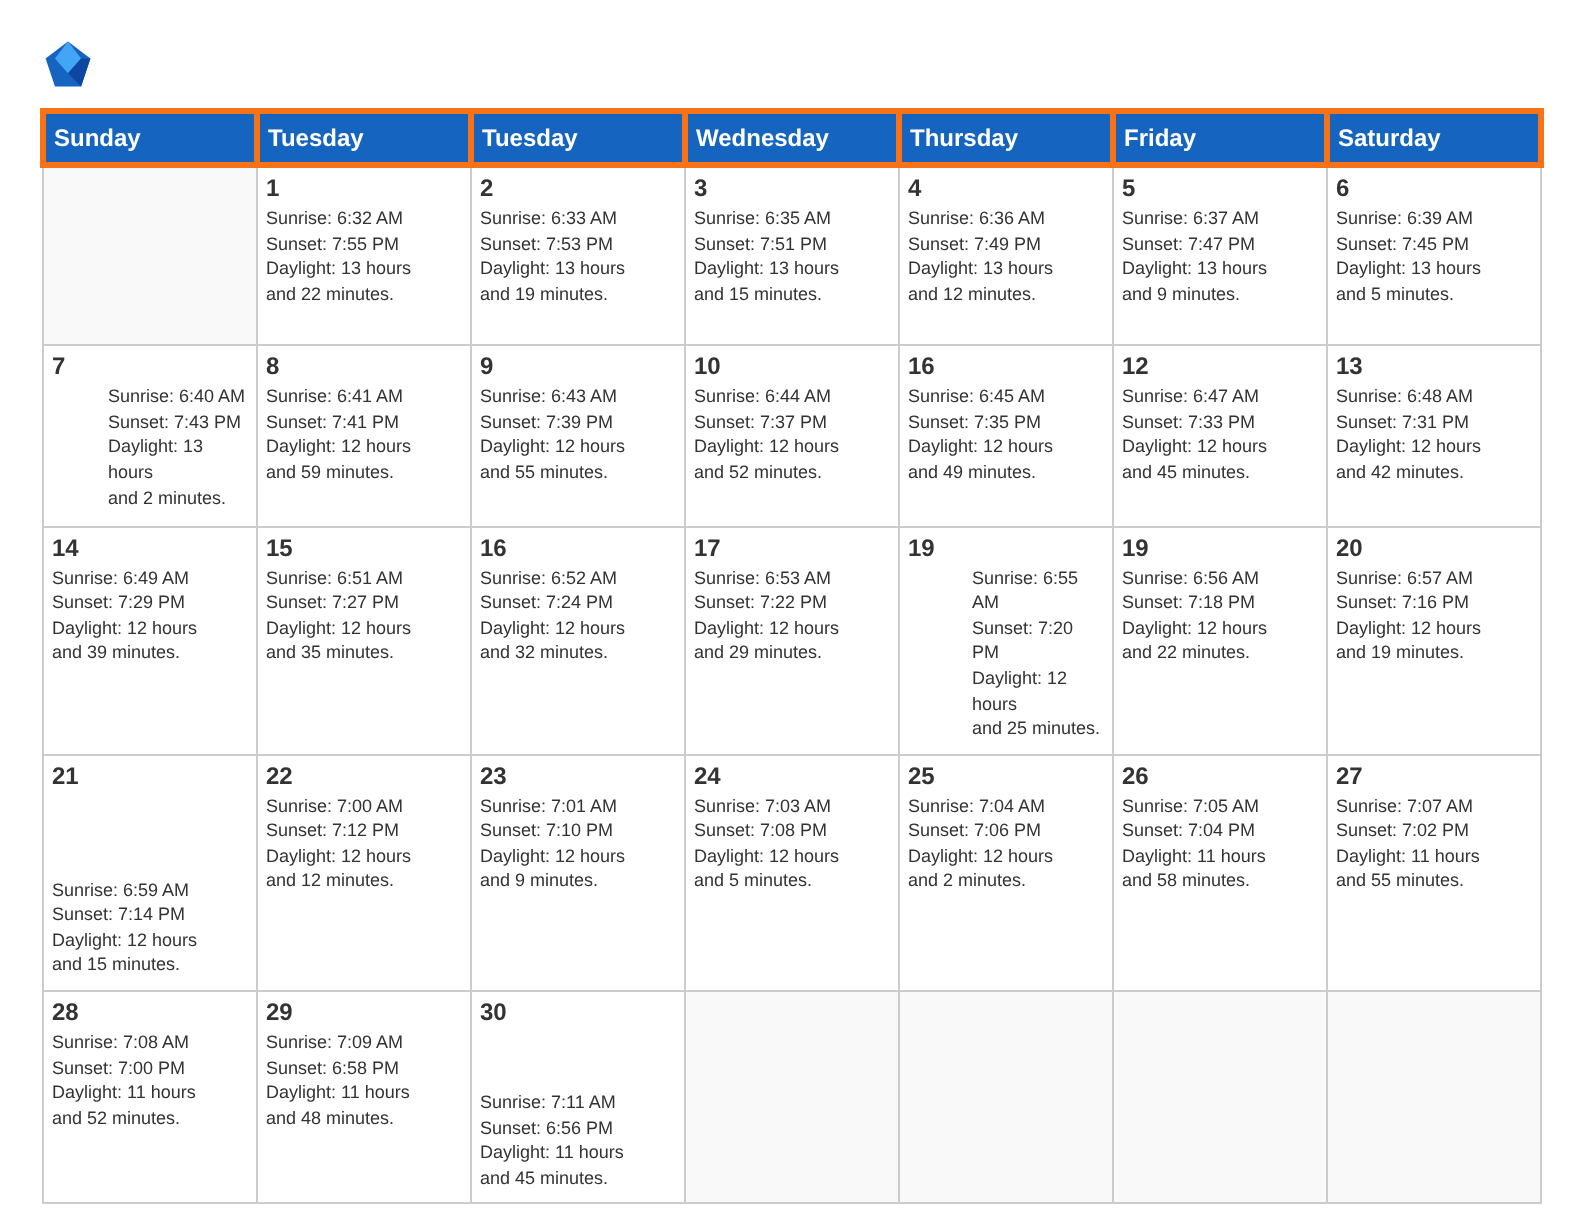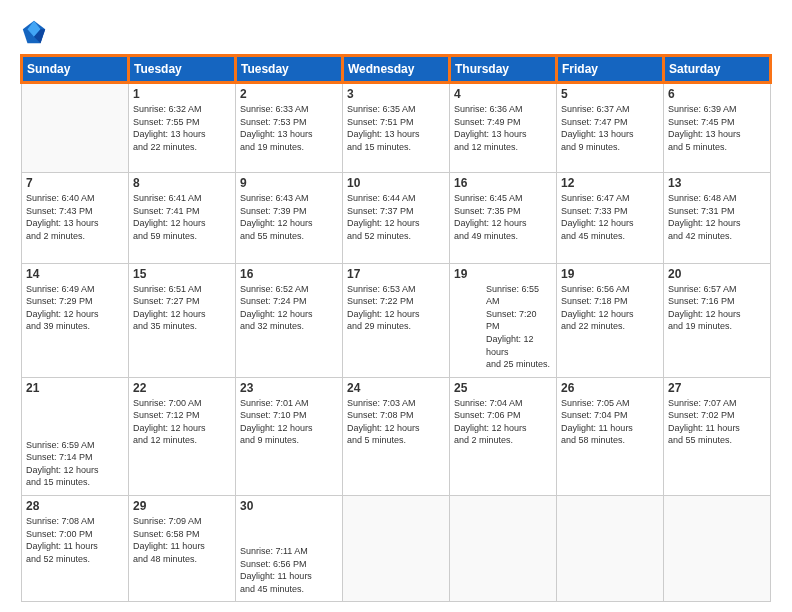--- a/index.html
+++ b/index.html
@@ -170,21 +170,21 @@
             <span class="day-number">6</span>
             <div class="day-info" style="white-space: pre-line;">Sunrise: 6:39 AM
 Sunset: 7:45 PM
 Daylight: 13 hours
 and 5 minutes.</div>
           </td>
         </tr>
         <tr>
           <td>
             <span class="day-number">7</span>
-            <div class="day-info" style="white-space: pre-line;">Sunrise: 6:40 AM
+            <div class="day-info" style="white-space: pre-line; margin-left: 28px;">Sunrise: 6:40 AM
 Sunset: 7:43 PM
 Daylight: 13 hours
 and 2 minutes.</div>
           </td>
           <td>
             <span class="day-number">8</span>
             <div class="day-info" style="white-space: pre-line;">Sunrise: 6:41 AM
 Sunset: 7:41 PM
 Daylight: 12 hours
 and 59 minutes.</div>

